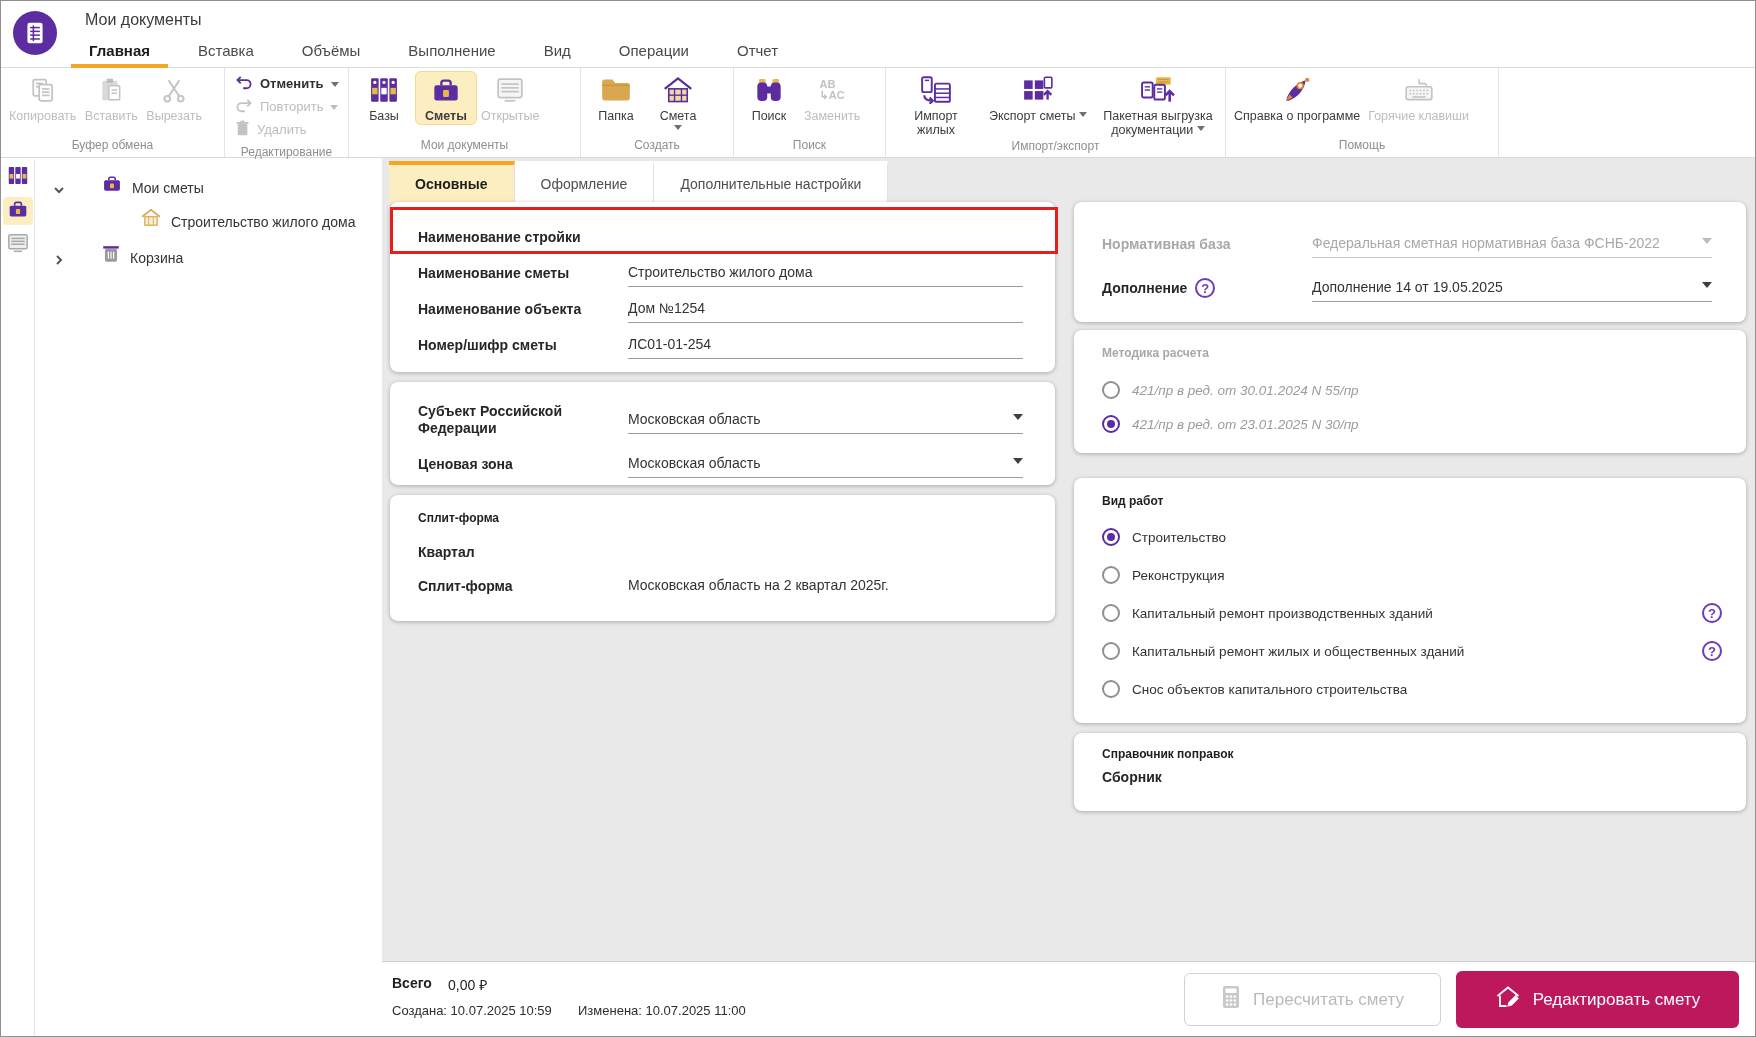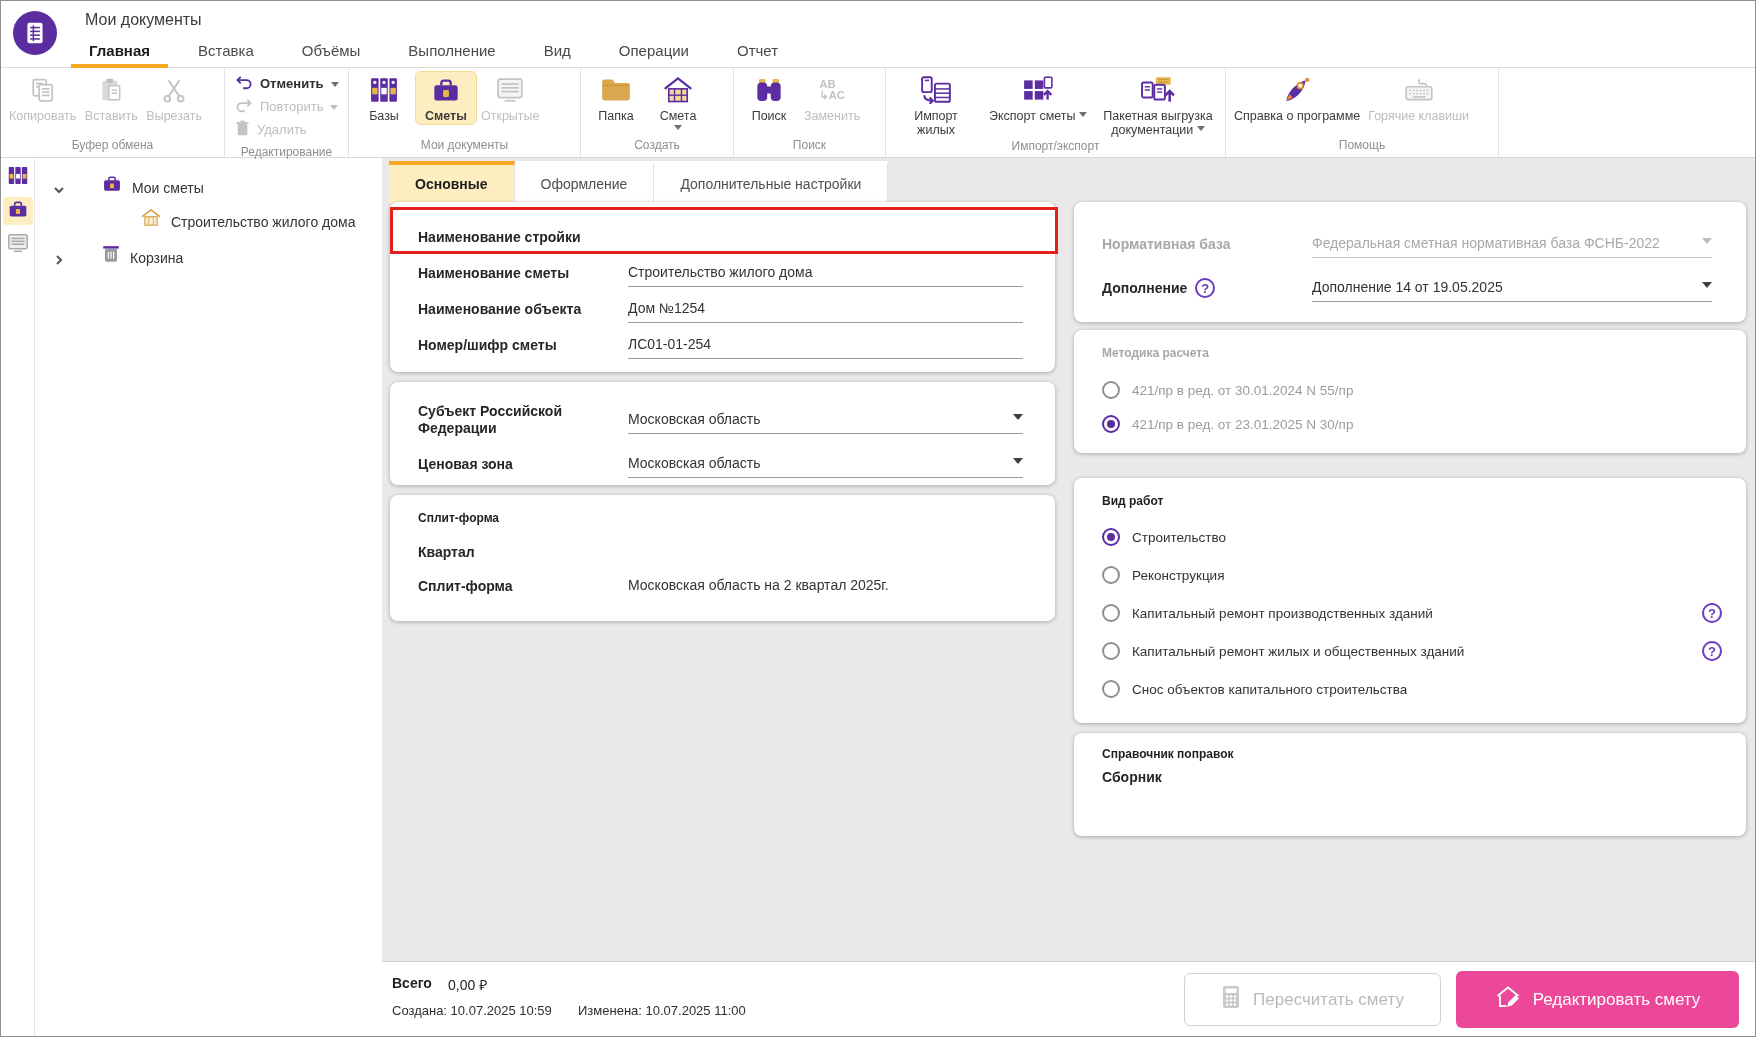--- a/index.html
+++ b/index.html
@@ -53,32 +53,32 @@
   .fvalue.noline{border-bottom:none;}
   .fvalue .caret{position:absolute;right:0;bottom:8px;}
   .dim .flabel{color:#a8a8a8;}
   .dim .fvalue{color:#a8a8a8;border-bottom-color:#c6c6c6;}
   .card-h{font-size:12px;font-weight:bold;color:#1f1f1f;}
   .card-h.dim{color:#a8a8a8;}
   .radio{width:18px;height:18px;border:2px solid #8f8f8f;border-radius:50%;position:relative;flex:none;background:#fff;}
   .radio.checked{border-color:#5b2da0;}
   .radio.checked::after{content:"";position:absolute;inset:3px;border-radius:50%;background:#5b2da0;}
   .radio-row{display:flex;align-items:center;gap:12px;font-size:13.5px;color:#333;position:relative;}
-  .radio-row.dimtext{color:#9c9c9c;}
+  .radio-row.dimtext{color:#9c9c9c;font-style:italic;}
   .helpc{width:20px;height:20px;border:2px solid #6a3bbf;border-radius:50%;color:#6a3bbf;font-size:13px;font-weight:bold;display:inline-flex;align-items:center;justify-content:center;flex:none;}
   .red-annot{position:absolute;left:8px;top:49px;width:668px;height:47px;border:3px solid #e51f1c;z-index:9;pointer-events:none;}
 
   
   .footer{position:absolute;left:381px;right:0;bottom:0;height:75px;background:#fff;border-top:1px solid #cfcfcf;}
   .total-label{position:absolute;left:10px;top:13px;font-size:14px;font-weight:bold;color:#1f1f1f;}
   .total-value{position:absolute;left:66px;top:13px;font-size:14px;color:#222;}
   .date-created{position:absolute;left:10px;top:41px;font-size:13px;color:#2e2e2e;}
   .date-modified{position:absolute;left:196px;top:41px;font-size:13px;color:#2e2e2e;}
   .btn-recalc{position:absolute;right:314px;top:11px;width:257px;height:53px;background:#fff;border:1px solid #d2d2d2;border-radius:6px;color:#b9b9b9;font-size:17px;display:flex;align-items:center;justify-content:center;gap:12px;}
-  .btn-edit{position:absolute;right:16px;top:9px;width:283px;height:57px;background:#ec4899;border:none;border-radius:6px;color:#fff;font-size:17px;display:flex;align-items:center;justify-content:center;gap:12px;}
+  .btn-edit{position:absolute;right:16px;top:9px;width:283px;height:57px;background:#be185d;border:none;border-radius:6px;color:#fff;font-size:17px;display:flex;align-items:center;justify-content:center;gap:12px;}
 </style>
 </head>
 <body>
 
 <div class="app">
 
   <div class="header">
     <div class="logo">
       <svg width="26" height="26" viewBox="0 0 24 24">
           <rect x="5" y="2.5" width="14" height="19" rx="2" fill="#fff"></rect>
@@ -526,21 +526,21 @@
         <span class="radio"></span>
         <span>Капитальный ремонт жилых и общественных зданий</span>
         <span class="helpc" style="position:absolute;right:4px">?</span>
       </div>
       <div class="radio-row" style="height:38px">
         <span class="radio"></span>
         <span>Снос объектов капитального строительства</span>
       </div>
     </div>
 
-    <div class="card" style="left:692px;top:575px;width:672px;height:103px;padding:14px 20px 0 28px;">
+    <div class="card" style="left:692px;top:575px;width:672px;height:78px;padding:14px 20px 0 28px;">
       <div class="card-h" style="margin-bottom:8px">Справочник поправок</div>
       <div class="frow">
         <div class="flabel">Сборник</div>
       </div>
     </div>
 
   </div>
 
   <div class="footer">
     <div class="total-label">Всего</div>

